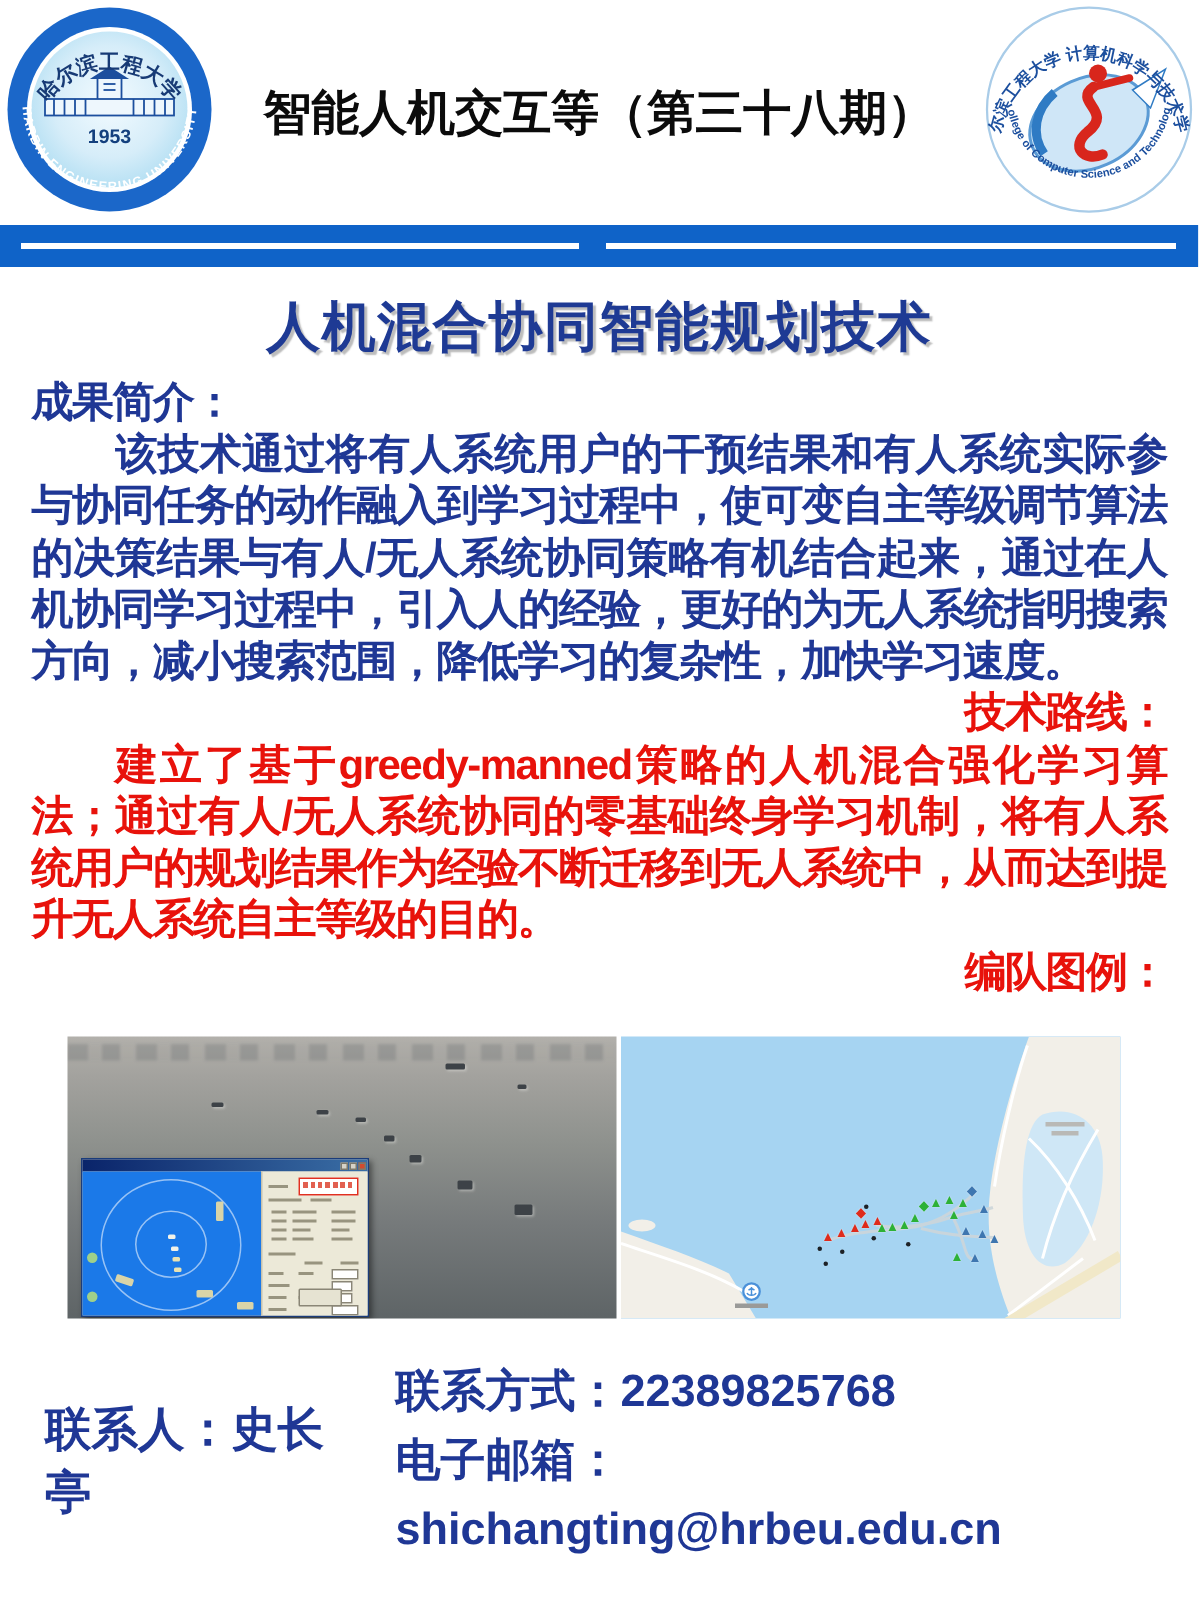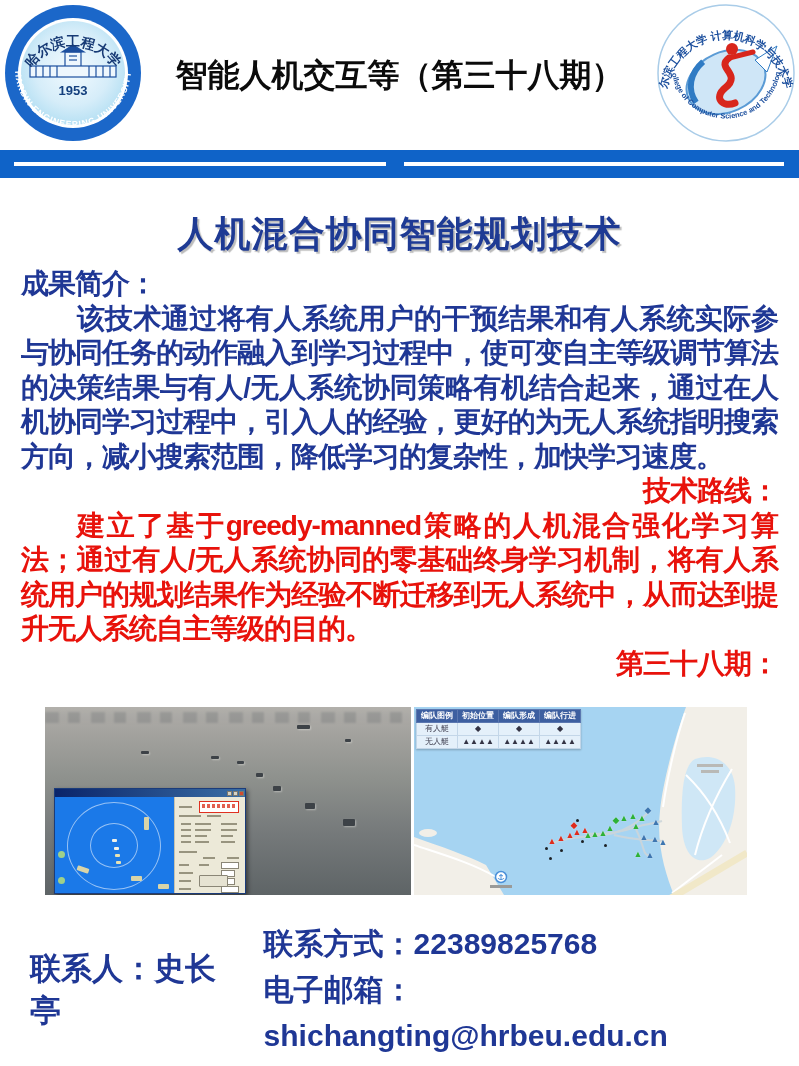--- a/index.html
+++ b/index.html
@@ -9,21 +9,21 @@
   .hdr{display:flex;align-items:center;height:150px;padding:0 2px;}
   .logo{flex:none;}
   .hdr-titles{flex:1;text-align:center;font-weight:900;color:#0b0b0b;
               font-size:32px;line-height:43px;letter-spacing:0px;}
   
   .band{position:relative;height:28px;background:var(--band,#0f63c8);}
   .band-line{position:absolute;top:12px;height:4px;background:#fff;}
   .band-line.l{left:14px;width:372px;}
   .band-line.r{left:404px;width:380px;}
   
-  .main-title{margin:32px 0 8px;text-align:center;color:#1e3a94;font-size:36px;
+  .main-title{margin:16px 0 8px;text-align:center;color:#1e3a94;font-size:36px;
               font-weight:900;letter-spacing:1px;text-shadow:2px 2px 1px #bcbcbc;}
   
   .content{padding:0 21px;}
   .sec-heading{font-size:28px;line-height:34.5px;font-weight:800;letter-spacing:-1px;}
   .content p{margin:0;text-indent:2em;font-size:28px;line-height:34.5px;font-weight:800;
              text-align:justify;letter-spacing:-1px;}
   .navy{color:var(--navy,#1f3795);}
   .red{color:var(--red,#e8120b);text-align:right;}
   
   .figures{display:flex;gap:3px;margin:26px 0 0 45px;}
@@ -150,21 +150,21 @@
 
   <div class="main-title">人机混合协同智能规划技术</div>
 
   <div class="content">
     <div class="sec-heading navy">成果简介：</div>
     <p class="navy">该技术通过将有人系统用户的干预结果和有人系统实际参与协同任务的动作融入到学习过程中，使可变自主等级调节算法的决策结果与有人/无人系统协同策略有机结合起来，通过在人机协同学习过程中，引入人的经验，更好的为无人系统指明搜索方向，减小搜索范围，降低学习的复杂性，加快学习速度。</p>
 
     <div class="sec-heading red">技术路线：</div>
     <p class="red">建立了基于greedy-manned策略的人机混合强化学习算法；通过有人/无人系统协同的零基础终身学习机制，将有人系统用户的规划结果作为经验不断迁移到无人系统中，从而达到提升无人系统自主等级的目的。</p>
 
-    <div class="sec-heading red">第三十八期：</div>
+    <div class="sec-heading red">编队图例：</div>
   </div>
 
   <div class="figures">
 
     <div class="photo">
       <div class="skyline"></div>
       <div class="pb" style="left:252px;top:18px;width:13px;height:4px;"></div>
       <div class="pb" style="left:96px;top:44px;width:8px;height:3px;"></div>
       <div class="pb" style="left:166px;top:49px;width:8px;height:3px;"></div>
       <div class="pb" style="left:192px;top:54px;width:7px;height:3px;"></div>
@@ -249,42 +249,20 @@
           <path d="M138,136 C160,128 185,130 200,126 C215,122 226,114 236,104"></path>
           <path d="M170,126 C190,129 210,124 222,120 C232,117 242,116 248,114"></path>
           <path d="M200,128 C215,132 228,133 249,134"></path>
           <path d="M222,122 C231,140 228,148 236,149"></path>
         </g>
         <circle cx="87" cy="170" r="5.5" fill="#ffffff" stroke="#4a90d9" stroke-width="1.5"></circle>
         <path d="M87,167 L87,173 M84,171 C85,173 89,173 90,171 M87,168 l-2,1 M87,168 l2,1" stroke="#4a90d9" stroke-width="1" fill="none"></path>
         <rect x="76" y="178" width="22" height="3" fill="#9a9a98"></rect>
       </svg>
 
-      <table class="legend">
-        <tbody>
-            <tr>
-          <th>编队图例</th>
-          <th>初始位置</th>
-          <th>编队形成</th>
-          <th>编队行进</th>
-        </tr>
-        <tr>
-          <td class="lb">有人艇</td>
-          <td class="c-init">◆</td>
-          <td class="c-form">◆</td>
-          <td class="c-move">◆</td>
-        </tr>
-        <tr>
-          <td class="lb">无人艇</td>
-          <td class="c-init">▲▲▲▲</td>
-          <td class="c-form">▲▲▲▲</td>
-          <td class="c-move">▲▲▲▲</td>
-        </tr>
-      </tbody>
-        </table>
 
       <span class="mk move" style="left:138px;top:134px;">▲</span>
       <span class="mk move" style="left:147px;top:131px;">▲</span>
       <span class="mk move" style="left:156px;top:128px;">▲</span>
       <span class="mk move" style="left:163px;top:125px;">▲</span>
       <span class="mk move" style="left:171px;top:123px;">▲</span>
       <span class="mk move" style="left:160px;top:118px;">◆</span>
 
       <span class="mk form" style="left:174px;top:128px;">▲</span>
       <span class="mk form" style="left:181px;top:127px;">▲</span>

